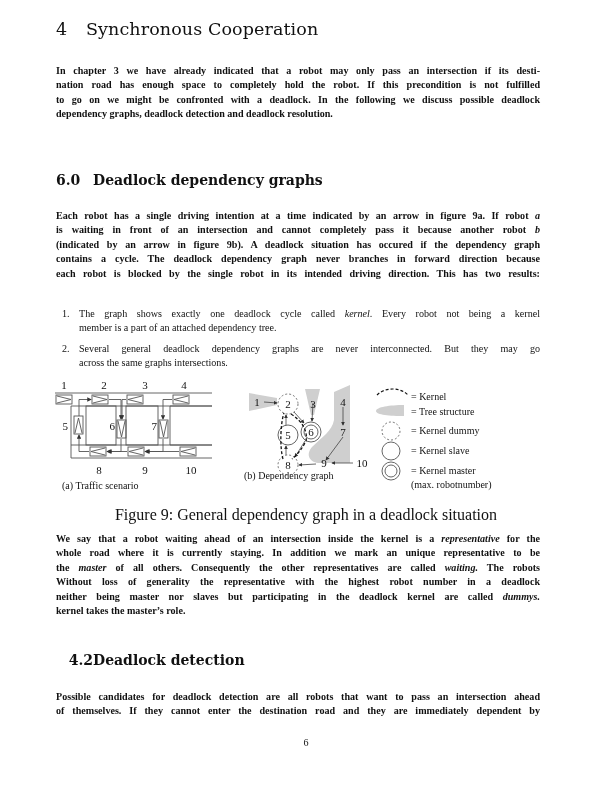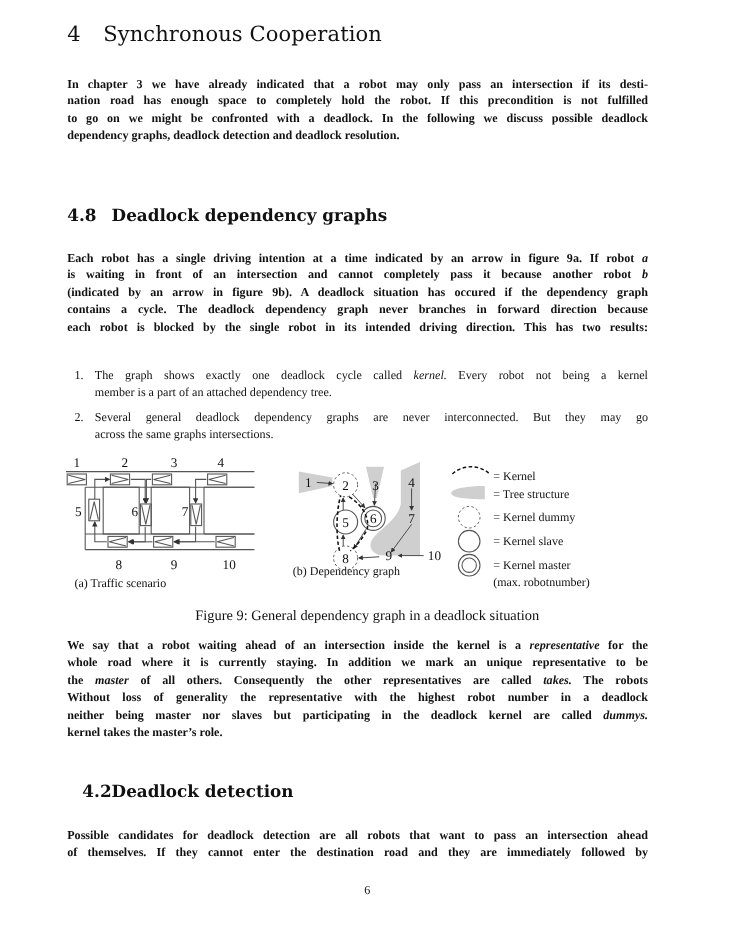--- a/index.html
+++ b/index.html
@@ -21,40 +21,40 @@
   .h2 .num { display: inline-block; width: 37px; }
   .para {
     left: 56px; width: 484px; font-size: 10.1px; line-height: 14.4px;
     font-family: "Liberation Serif", serif;
     font-weight: bold;
   }
   .line { display: block; white-space: nowrap; text-align: justify; text-align-last: justify; height: 14.4px; }
   .line.last { text-align-last: left; }
   .li { left: 79px; width: 461px; font-size: 10.1px; line-height: 14.4px; font-family: "Liberation Serif", serif; }
   .li .marker { position: absolute; left: -17px; top: 0; }
-  .caption { left: 0; width: 612px; text-align: center; top: 506px; font-size: 12px; font-family: "Liberation Serif", serif; }
+  .caption { left: 0; width: 612px; text-align: center; top: 506px; font-size: 16px; font-family: "Liberation Serif", serif; }
   .pagenum { left: 0; width: 612px; text-align: center; top: 737px; font-size: 10.1px; font-family: "Liberation Serif", serif; }
   svg text { font-family: "Liberation Serif", serif; }
 </style>
 </head>
 <body>
 
 <div class="abs h1">
   <span class="num">4</span><span>Synchronous Cooperation</span>
 </div>
 
 <div class="abs para" style="top:64px;">
   <span class="line">In chapter 3 we have already indicated that a robot may only pass an intersection if its desti-</span>
   <span class="line">nation road has enough space to completely hold the robot. If this precondition is not fulfilled</span>
   <span class="line">to go on we might be confronted with a deadlock. In the following we discuss possible deadlock</span>
   <span class="line last">dependency graphs, deadlock detection and deadlock resolution.</span>
 </div>
 
 <div class="abs h2" style="left:56px; top:172px;">
-  <span class="num">4.8</span><span>Deadlock dependency graphs</span>
+  <span class="num">6.0</span><span>Deadlock dependency graphs</span>
 </div>
 
 <div class="abs para" style="top:209px;">
   <span class="line"><span>Each robot has a single driving intention at a time indicated by an arrow in figure 9a. If robot </span><i>a</i></span>
   <span class="line"><span>is waiting in front of an intersection and cannot completely pass it because another robot </span><i>b</i></span>
   <span class="line">(indicated by an arrow in figure 9b). A deadlock situation has occured if the dependency graph</span>
   <span class="line">contains a cycle. The deadlock dependency graph never branches in forward direction because</span>
   <span class="line">each robot is blocked by the single robot in its intended driving direction. This has two results:</span>
 </div>
 
@@ -214,28 +214,28 @@
       <text x="411" y="113">(max. robotnumber)</text>
     </g>
   </g>
 </svg>
 
 <div class="abs caption">Figure 9: General dependency graph in a deadlock situation</div>
 
 <div class="abs para" style="top:532px;">
   <span class="line"><span>We say that a robot waiting ahead of an intersection inside the kernel is a </span><i>representative</i><span> for the</span></span>
   <span class="line">whole road where it is currently staying. In addition we mark an unique representative to be</span>
-  <span class="line"><span>the </span><i>master</i><span> of all others. Consequently the other representatives are called </span><i>takes.</i><span> The robots</span></span>
+  <span class="line"><span>the </span><i>master</i><span> of all others. Consequently the other representatives are called </span><i>waiting.</i><span> The robots</span></span>
   <span class="line">Without loss of generality the representative with the highest robot number in a deadlock</span>
   <span class="line"><span>neither being master nor slaves but participating in the deadlock kernel are called </span><i>dummys.</i></span>
   <span class="line last">kernel takes the master’s role.</span>
 </div>
 
 <div class="abs h2" style="left:56px; top:652px;text-align:right;">
   <span class="num">4.2</span><span>Deadlock detection</span>
 </div>
 
 <div class="abs para" style="top:690px;">
   <span class="line">Possible candidates for deadlock detection are all robots that want to pass an intersection ahead</span>
-  <span class="line">of themselves. If they cannot enter the destination road and they are immediately followed by</span>
+  <span class="line">of themselves. If they cannot enter the destination road and they are immediately dependent by</span>
 </div>
 
 <div class="abs pagenum">6</div>
 
 </body></html>

